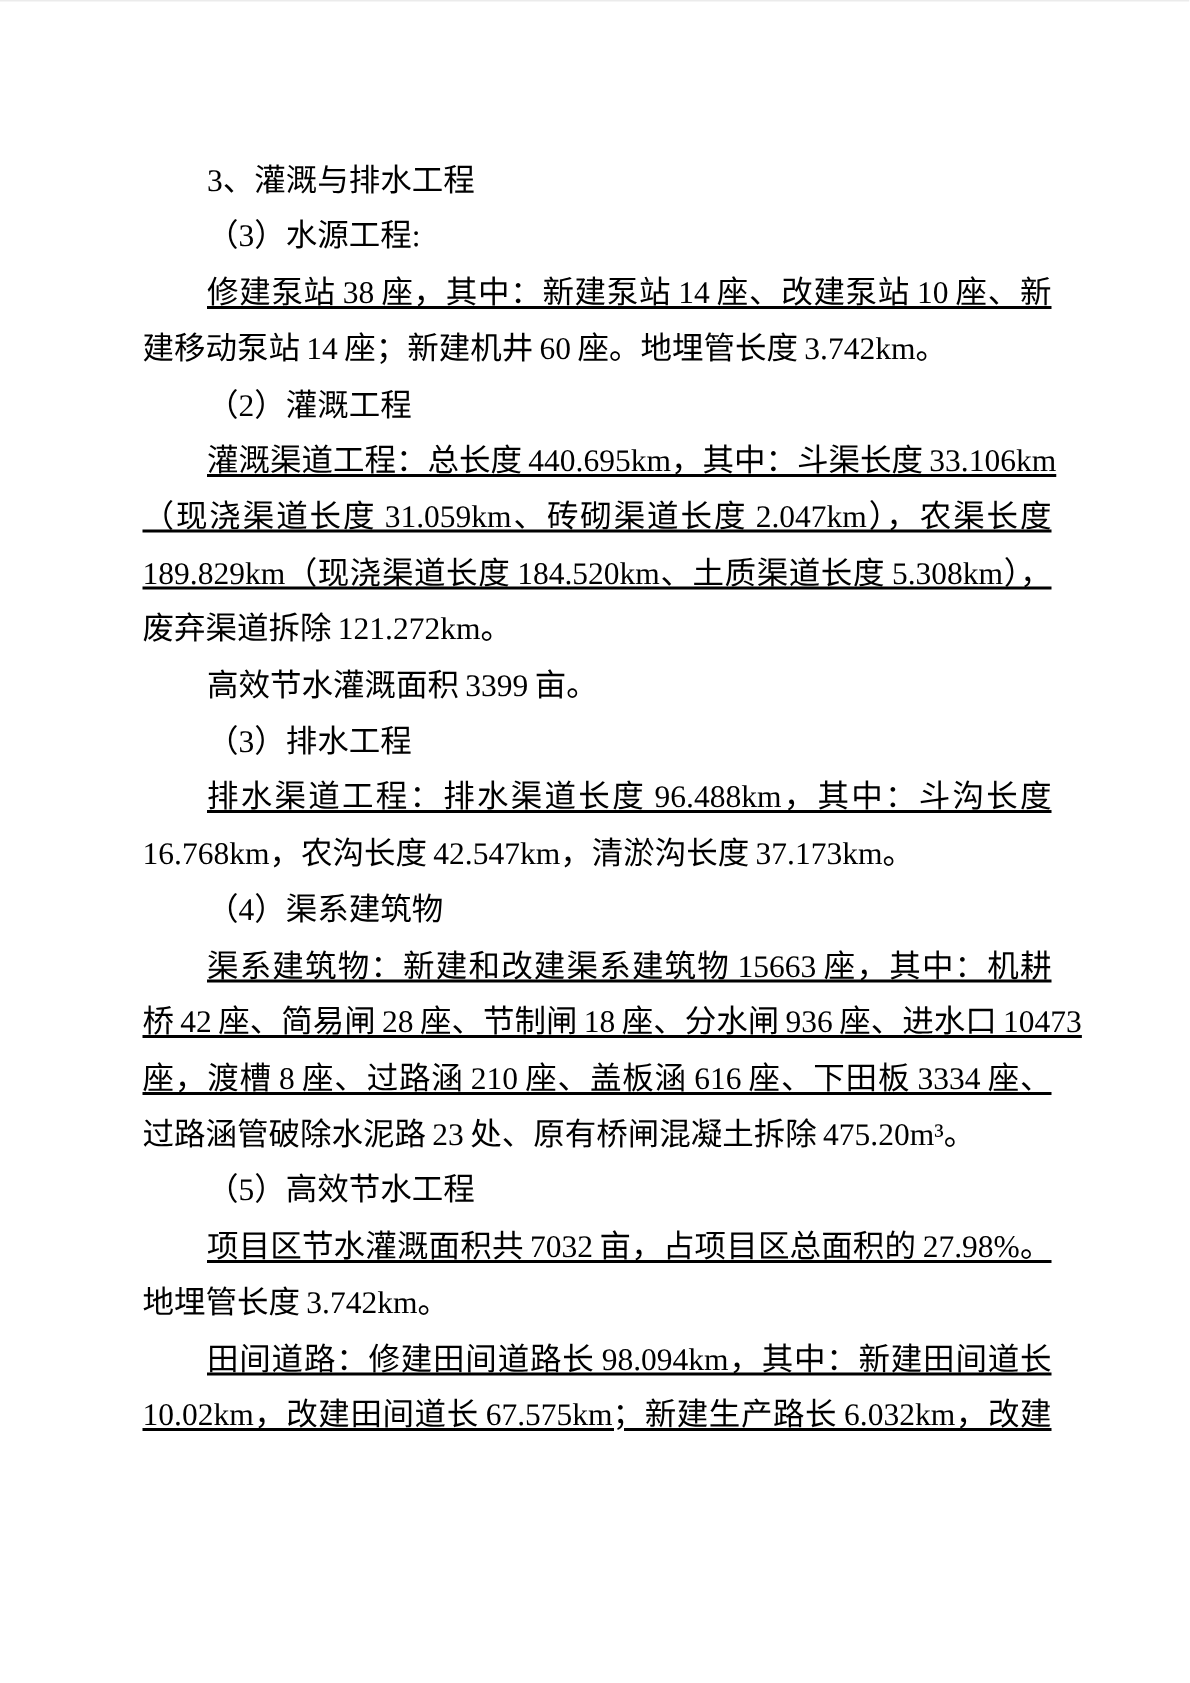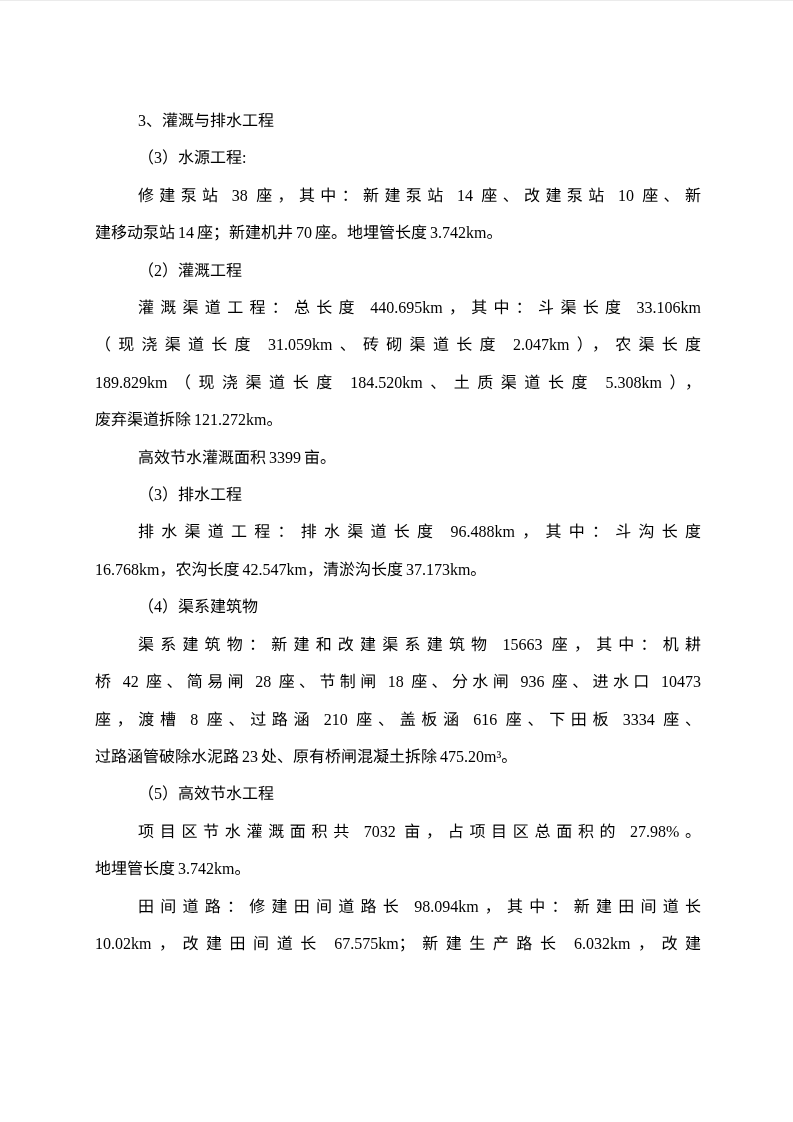--- a/index.html
+++ b/index.html
@@ -19,42 +19,43 @@
     font-family: "Liberation Serif", "DejaVu Serif", serif;
     color: #000000;
   }
   .content {
     position: absolute;
     left: 95px;
     top: 101px;
     width: 606px;
   }
   .ln {
-    font-size: 16px;
+    font-size: 21px;
     line-height: 37.4px;
     white-space: nowrap;
     word-spacing: -1px;
   }
   
   .ln.ind { text-indent: 43px; }
   
   .ln.fill {
     text-align: justify;
     text-align-last: justify;
+    text-decoration: underline;
   }
 </style>
 </head>
 <body>
 
 <div class="page">
   <div class="content">
     <div class="ln ind">3、灌溉与排水工程</div>
     <div class="ln ind">（3）水源工程:</div>
     <div class="ln ind fill">修建泵站 38 座，其中：新建泵站 14 座、改建泵站 10 座、新</div>
-    <div class="ln">建移动泵站 14 座；新建机井 70 座。地埋管长度 3.742km。</div>
+    <div class="ln">建移动泵站 14 座；新建机井 60 座。地埋管长度 3.742km。</div>
     <div class="ln ind">（2）灌溉工程</div>
     <div class="ln ind fill">灌溉渠道工程：总长度 440.695km，其中：斗渠长度 33.106km</div>
     <div class="ln fill">（现浇渠道长度 31.059km、砖砌渠道长度 2.047km），农渠长度</div>
     <div class="ln fill">189.829km（现浇渠道长度 184.520km、土质渠道长度 5.308km），</div>
     <div class="ln">废弃渠道拆除 121.272km。</div>
     <div class="ln ind">高效节水灌溉面积 3399 亩。</div>
     <div class="ln ind">（3）排水工程</div>
     <div class="ln ind fill">排水渠道工程：排水渠道长度 96.488km，其中：斗沟长度</div>
     <div class="ln">16.768km，农沟长度 42.547km，清淤沟长度 37.173km。</div>
     <div class="ln ind">（4）渠系建筑物</div>

